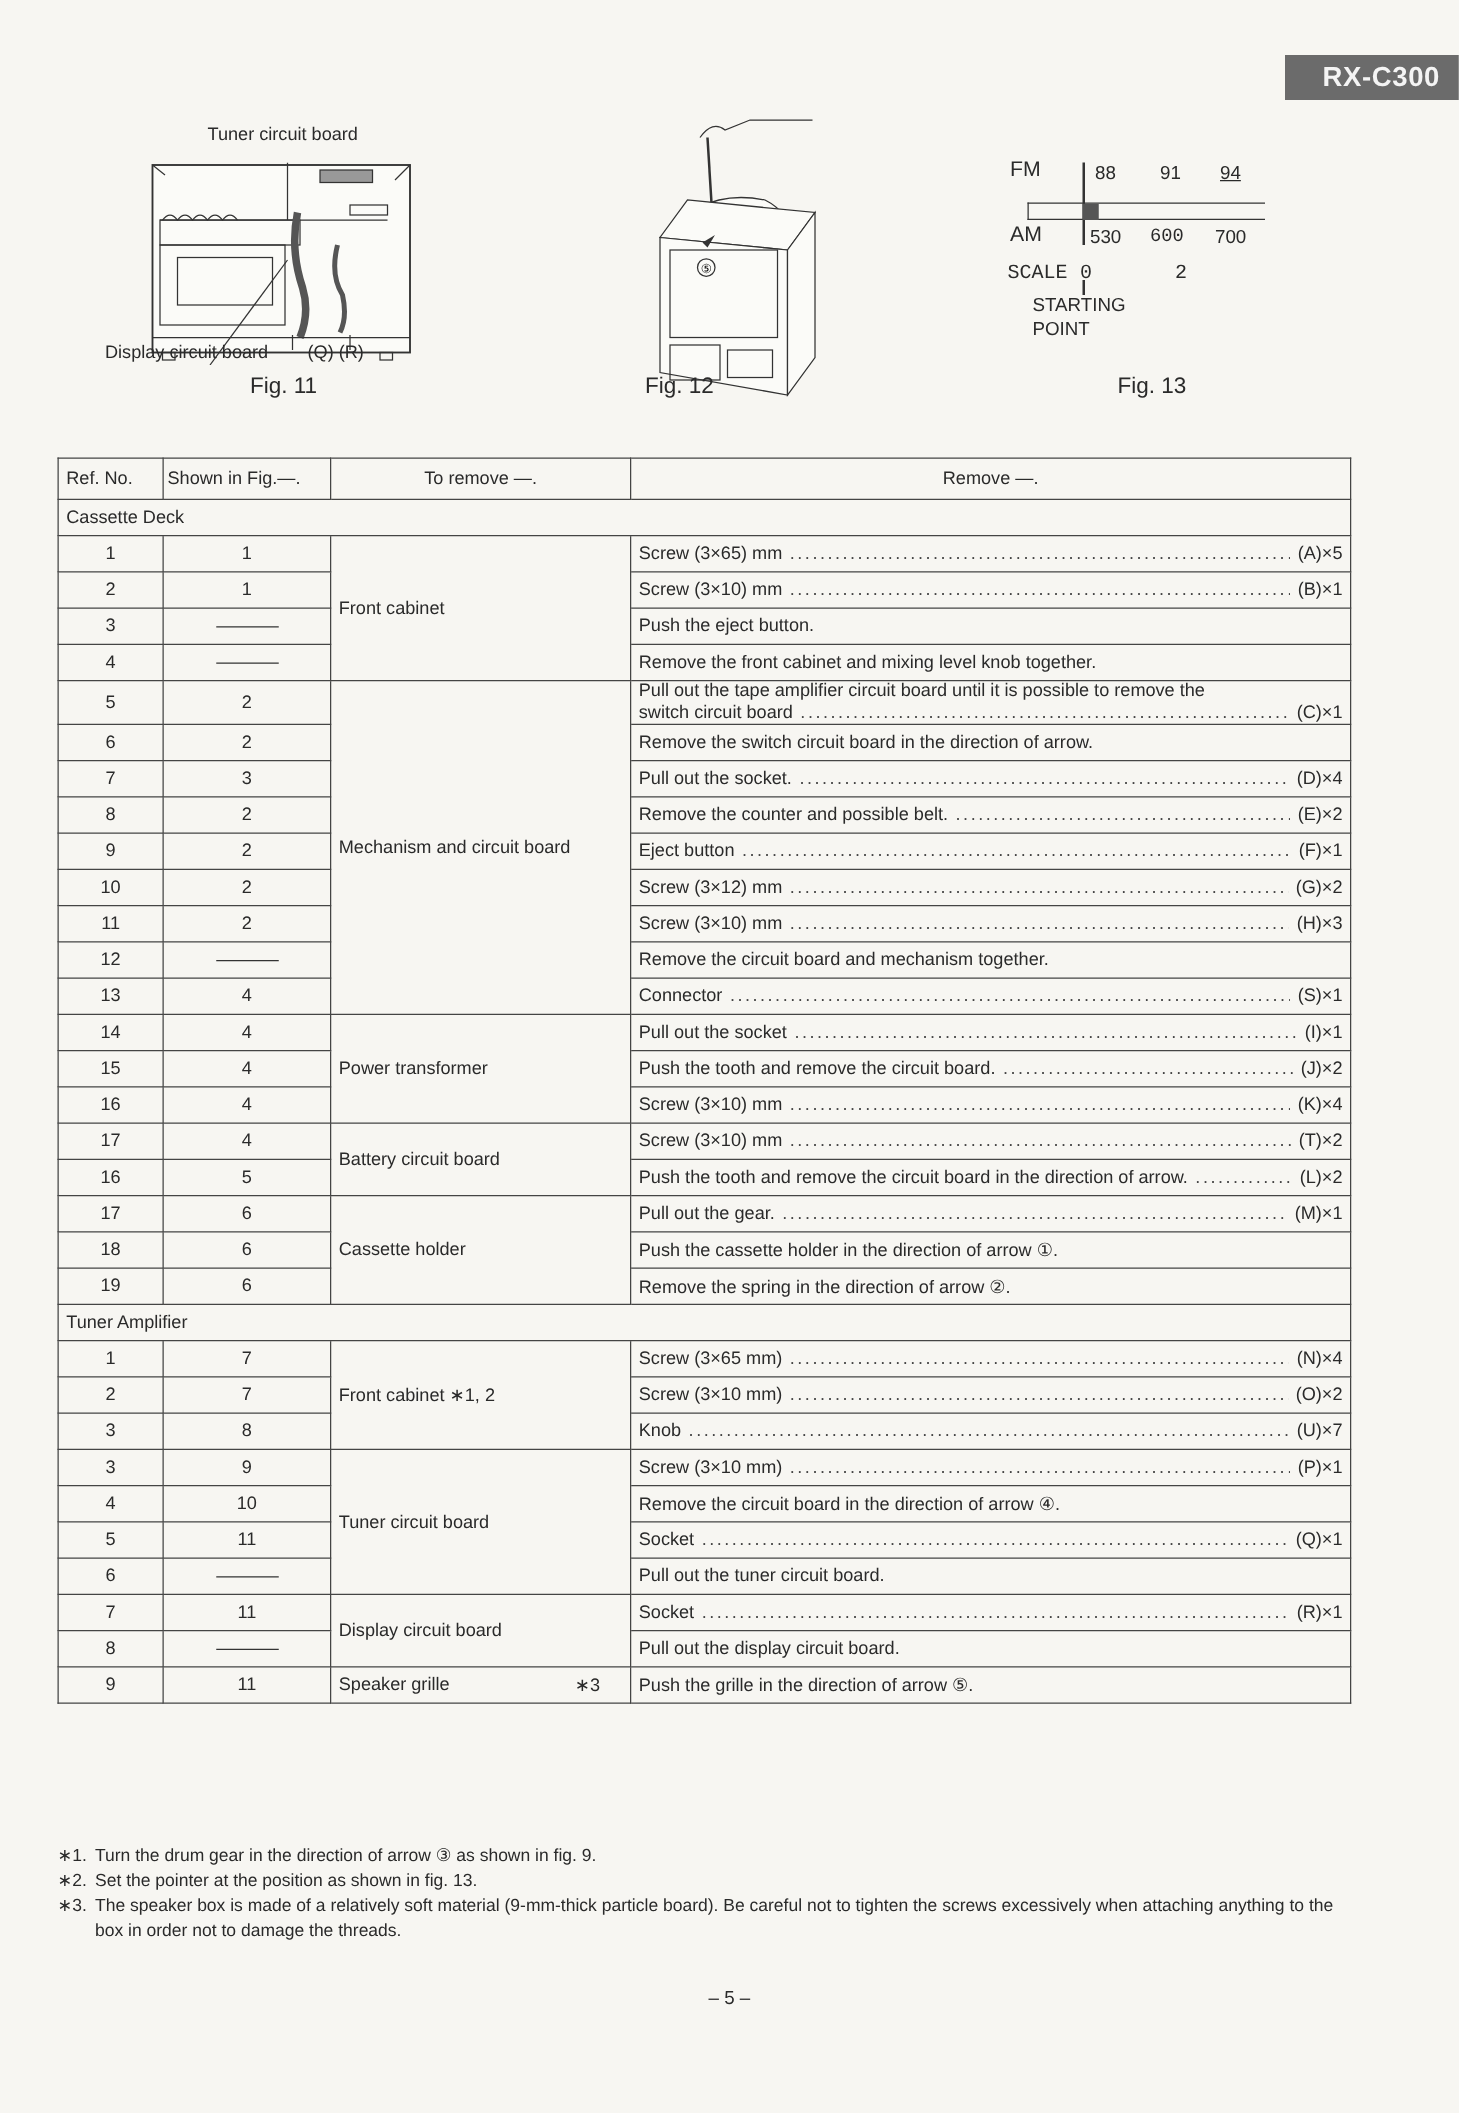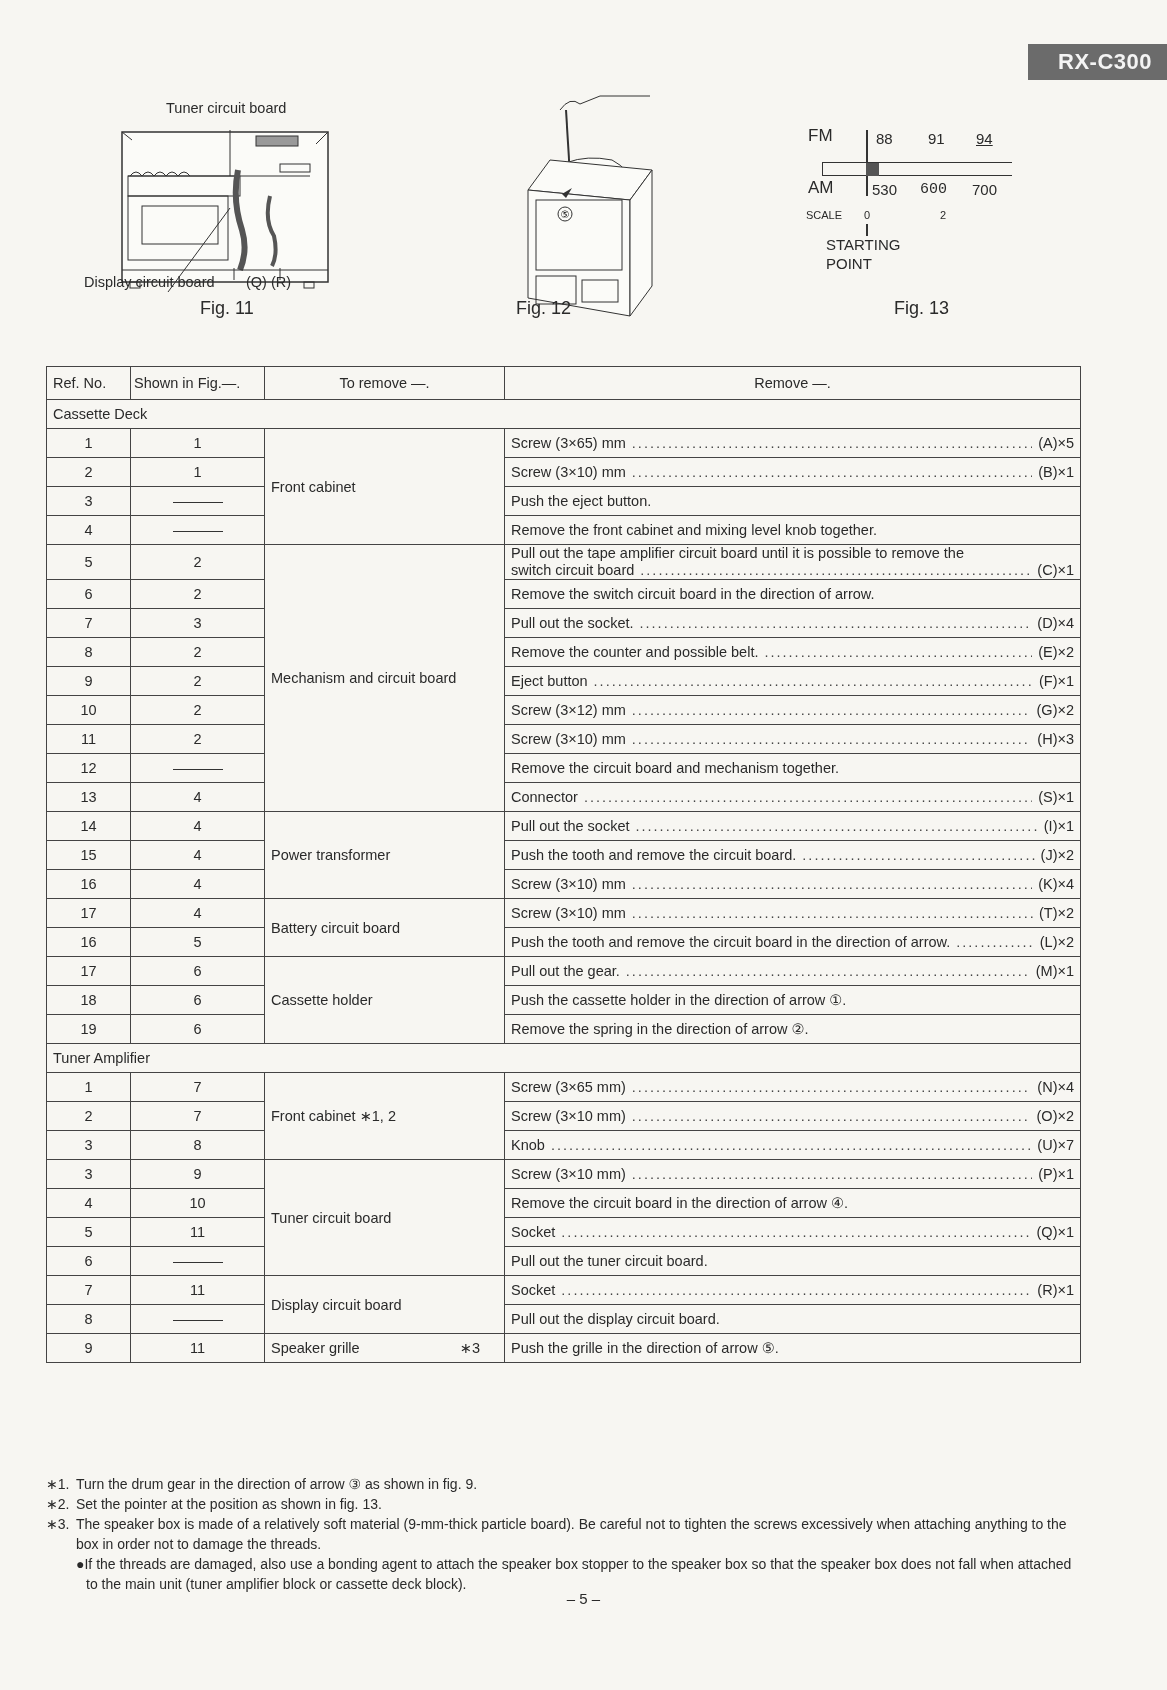--- a/index.html
+++ b/index.html
@@ -19,21 +19,21 @@
 
     
     #fig11 { position: absolute; left: 120px; top: 130px; width: 240px; height: 162px; }
     
     #fig12 { position: absolute; left: 520px; top: 90px; width: 150px; height: 230px; }
 
     
     .fig13 { position: absolute; left: 800px; top: 130px; width: 230px; height: 170px; }
     .fig13 .t { position: absolute; font-size: 15px; white-space: nowrap; }
     .fig13 .big { font-size: 17px; }
-    .fig13 .tiny { font-size: 11px; }
+    .fig13 .tiny { font-size: 16px; font-family: Liberation Mono, monospace; }
     .fig13 .vline { position: absolute; left: 66px; width: 1.5px; background: #333; }
     .fig13 .bar { position: absolute; left: 22px; top: 32px; width: 190px; height: 14px; border: 1.5px solid #333; border-right: none; box-sizing: border-box; }
     .fig13 .ptr { position: absolute; left: 66px; top: 33px; width: 13px; height: 13px; background: #555; }
 
     
     table.main {
       position: absolute; left: 46px; top: 366px; width: 1034px;
       border-collapse: collapse; table-layout: fixed; font-size: 14.5px;
     }
     table.main td, table.main th {
@@ -495,15 +495,14 @@
       <span>Turn the drum gear in the direction of arrow ③ as shown in fig. 9.</span>
     </div>
   <div class="n">
       <span class="mk">∗2.</span>
       <span>Set the pointer at the position as shown in fig. 13.</span>
     </div>
   <div class="n">
       <span class="mk">∗3.</span>
       <span>The speaker box is made of a relatively soft material (9-mm-thick particle board). Be careful not to tighten the screws excessively when attaching anything to the box in order not to damage the threads.</span>
     </div>
-  <div class="sub">●If the threads are damaged, also use a bonding agent to attach the speaker box stopper to the speaker box so that the speaker box does not fall when attached to the main unit (tuner amplifier block or cassette deck block).</div>
 </div>
 <div class="pageno">– 5 –</div>
 
 </body></html>

